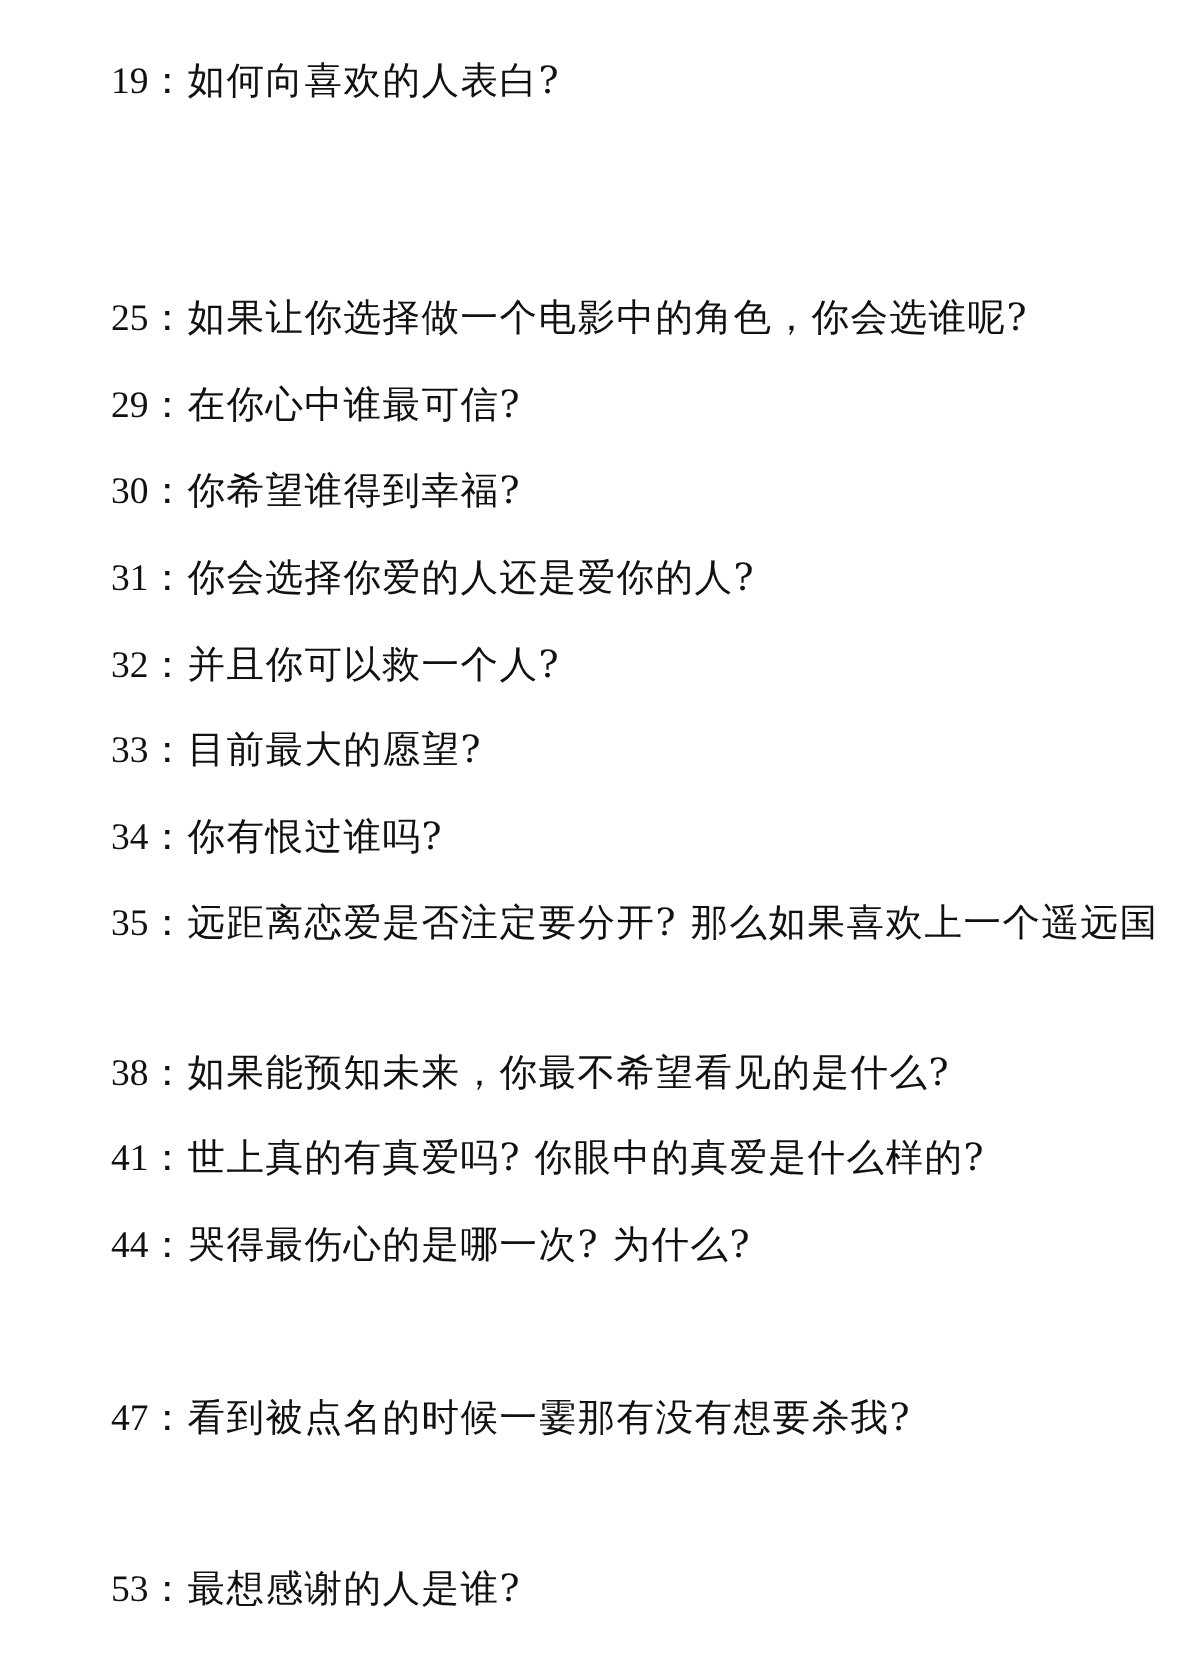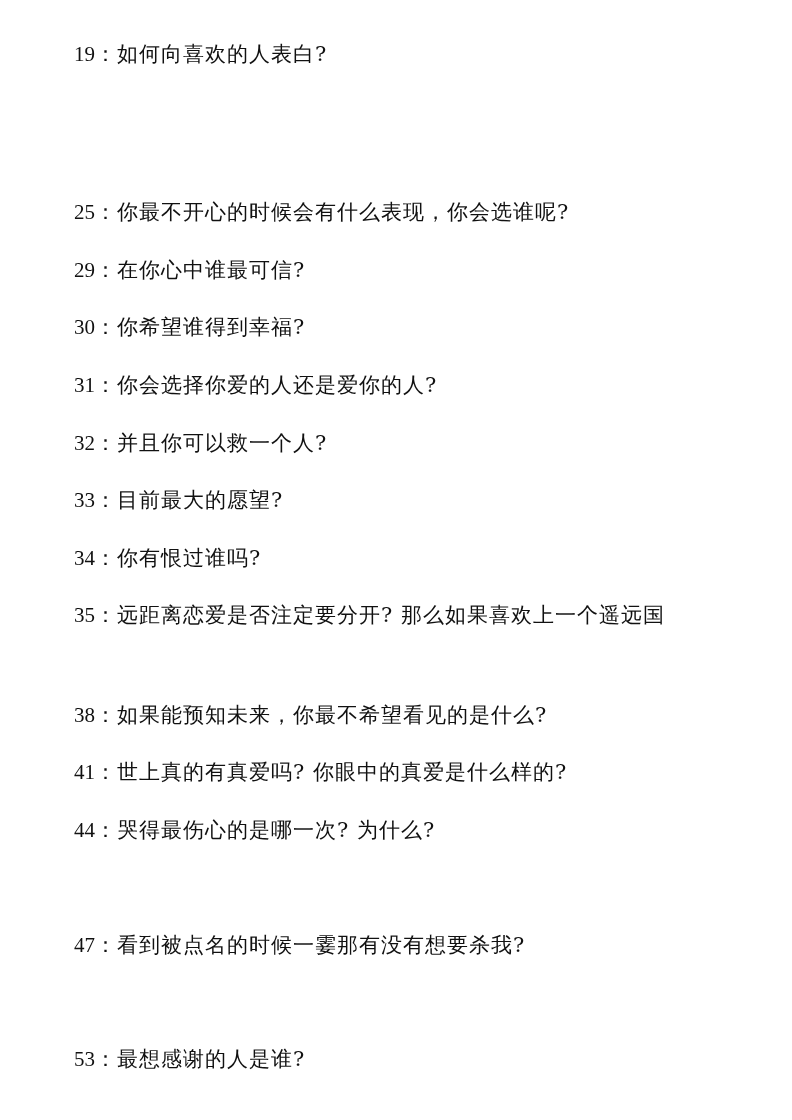--- a/index.html
+++ b/index.html
@@ -18,21 +18,21 @@
     .page {
       position: absolute;
       left: 0;
       top: 0;
       width: 792px;
       height: 1120px;
     }
     .line {
       position: absolute;
       left: 74px;
-      font-size: 21px;
+      font-size: 25px;
       line-height: 28px;
       white-space: nowrap;
       letter-spacing: 1px;
       text-align: right;
     }
     .num {
       font-family: "Liberation Serif", serif;
       letter-spacing: 0;
     }
   </style>
@@ -40,21 +40,21 @@
 <body>
 
 <div class="page">
 
   <div class="line" style="top:40px">
     <span class="num">19</span><span>：</span><span>如何向喜欢的人表白?</span>
   </div>
 
 
   <div class="line" style="top:198px">
-    <span class="num">25</span><span>：</span><span>你最不开心的时候会有什么表现，你会选谁呢?</span>
+    <span class="num">25</span><span>：</span><span>如果让你选择做一个电影中的角色，你会选谁呢?</span>
   </div>
 
   <div class="line" style="top:256px">
     <span class="num">29</span><span>：</span><span>在你心中谁最可信?</span>
   </div>
 
   <div class="line" style="top:313px">
     <span class="num">30</span><span>：</span><span>你希望谁得到幸福?</span>
   </div>
 

